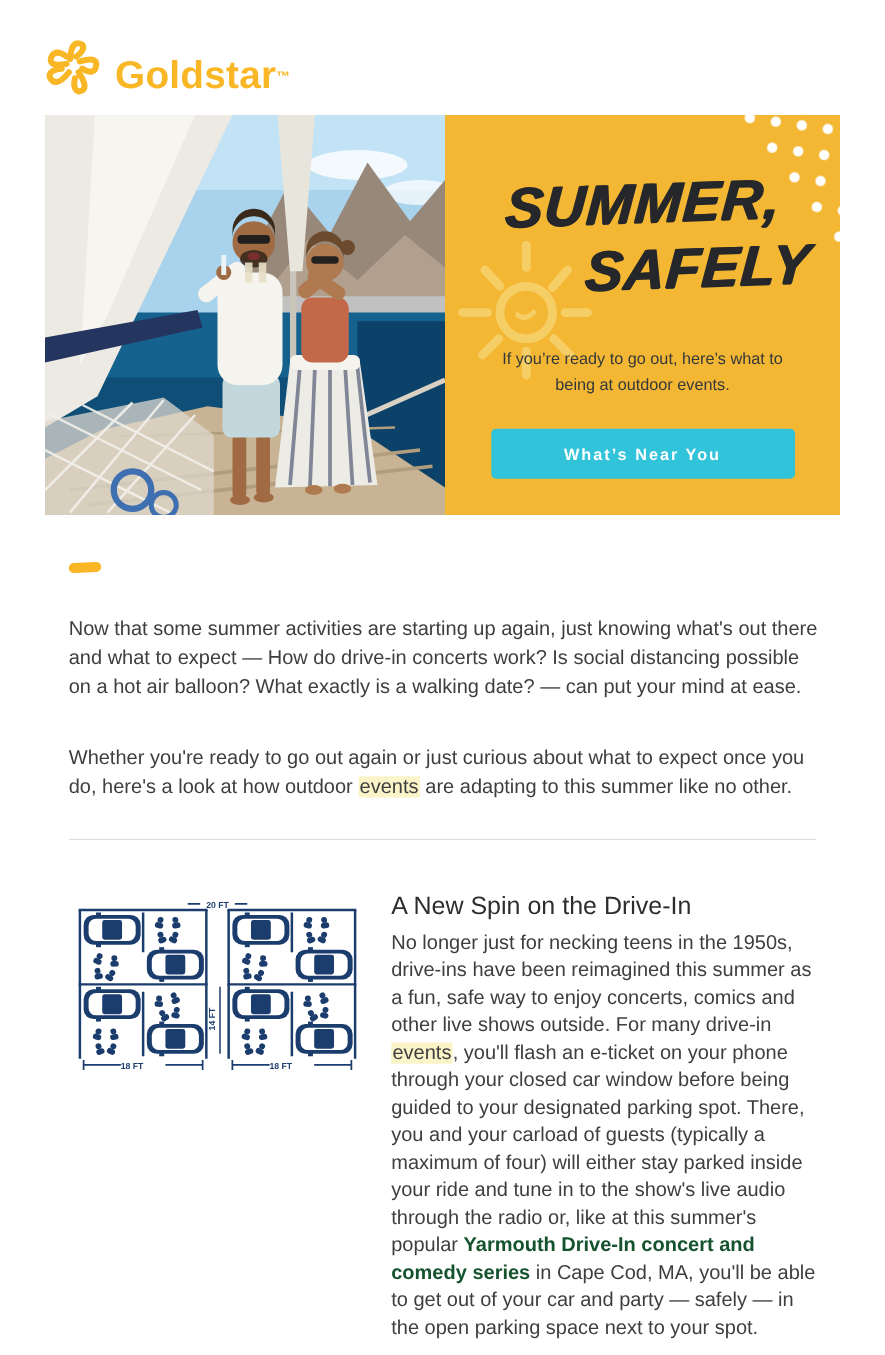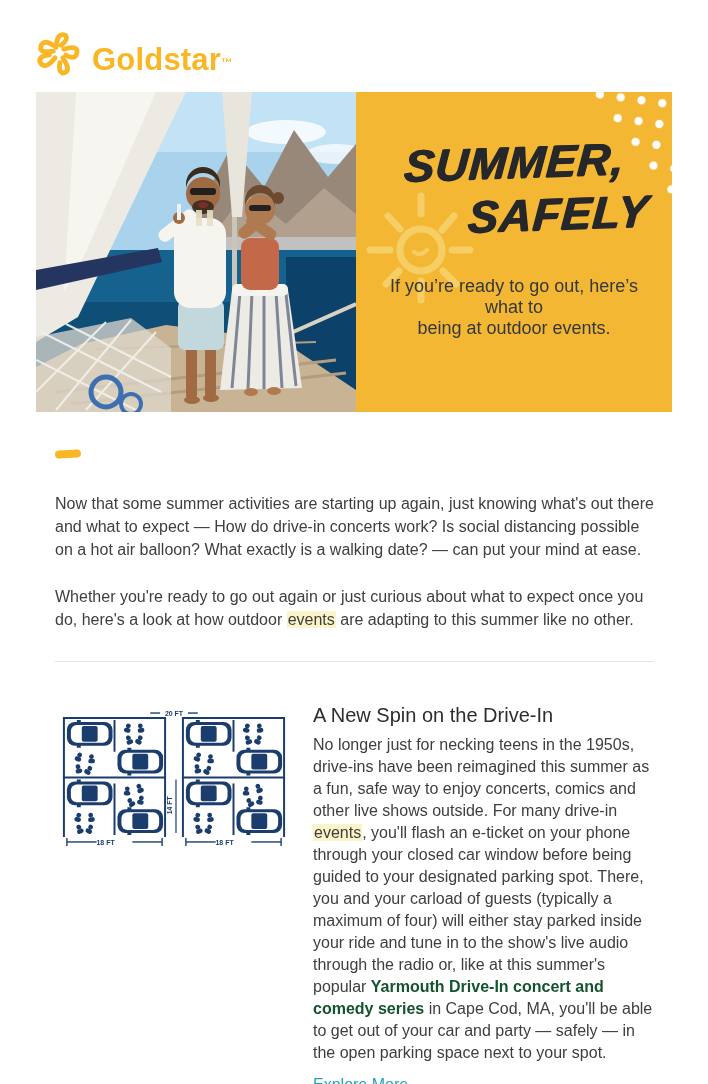--- a/index.html
+++ b/index.html
@@ -27,31 +27,31 @@
     clip-path:polygon(30% 0, 100% 0, 100% 85%);
     transform:rotate(8deg);
   }
   .sun-wrap { position:absolute; left:6px; top:96px; width:118px; height:118px; opacity:.85; }
   .headline { position:relative; padding-top:44px; color:#25272b; font-weight:bold; font-style:italic;
     font-size:45px; line-height:53px; letter-spacing:1px;
     text-shadow:1.4px 0 currentColor, 0.6px 0.8px currentColor; }
   .headline .l1 { display:block; text-align:center; transform:skewX(-6deg) rotate(-2deg); }
   .headline .l2 { display:block; text-align:right; padding-right:24px; transform:skewX(-6deg) rotate(-2deg); }
   .hero-sub { position:relative; margin:34px auto 0; width:260px; text-align:center;
-    font-size:18px; line-height:21px; color:#35383b; }
+    font-size:13px; line-height:21px; color:#35383b; }
   .hero-btn { position:relative; display:block; margin:25px auto 0; width:243px; height:40px;
     background:#31c3d9; border:none; border-radius:4px; color:#fff; font-family:inherit;
     font-size:13px; font-weight:bold; letter-spacing:1.6px; cursor:pointer; }
 
   
   .dash { width:26px; height:8px; border-radius:4px; background:#f9b625;
     margin:38px 0 0 55px; transform:rotate(-3deg); }
   .intro { padding:34px 53px 0 55px; }
   .intro p { font-size:16px; line-height:23px; color:#3e3e3e; }
-  .intro p + p { margin-top:24px; }
+  .intro p + p { margin-top:34px; }
   .hl { background:#faf4c8; padding:0 1px; }
   .divider { border:none; border-top:1px solid #e1e1e1; margin:30px 55px 0 55px; }
 
   
   .section { display:flex; margin:40px 0 0 55px; }
   .diagram-col { width:238px; flex:none; padding-top:6px; }
   .text-col { width:346px; margin-left:20px; padding-right:0; }
   .sec-title { font-size:20px; font-weight:normal; color:#2d2d2d; line-height:26px; margin-bottom:6px; }
   .sec-body { font-size:16px; line-height:22px; color:#3e3e3e; }
   .sec-body b { color:#14532d; }
@@ -180,20 +180,21 @@
         </svg>
       </div>
       <div class="headline">
         <span class="l1">SUMMER,</span>
         <span class="l2">SAFELY</span>
       </div>
       <div class="hero-sub">
         <span>If you’re ready to go out, here’s what to</span><br>
         <span>being at outdoor events.</span>
       </div>
+      <button class="hero-btn">What’s Near You</button>
     </div>
   </div>
 
   <div class="dash"></div>
 
   <div class="intro">
     <p><span>Now that some summer activities are starting up again, just knowing what's out there and what to expect — How do drive-in concerts work? Is social distancing possible on a hot air balloon? What exactly is a walking date? — can put your mind at ease.</span></p>
     <p><span>Whether you're ready to go out again or just curious about what to expect once you do, here's a look at how outdoor </span><span class="hl">events</span><span> are adapting to this summer like no other.</span></p>
   </div>
 

